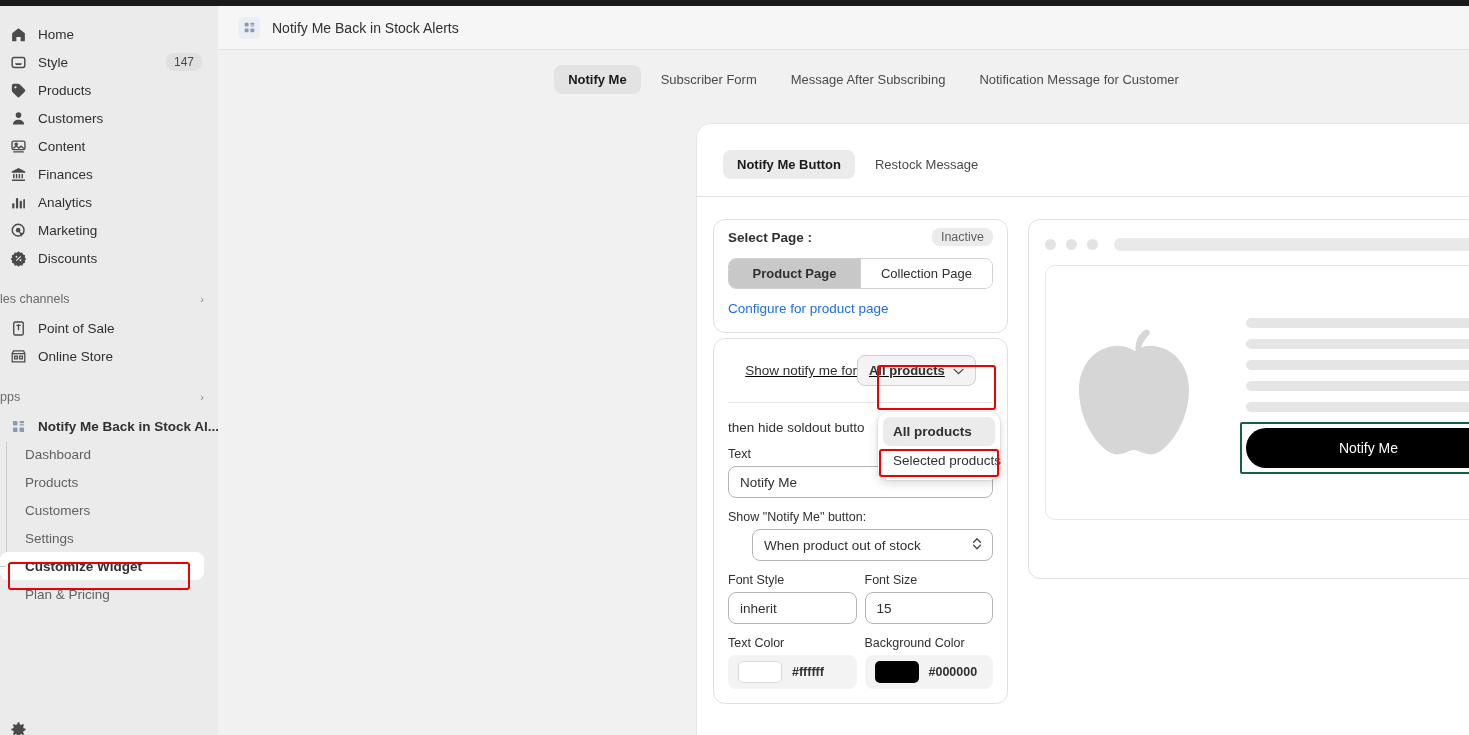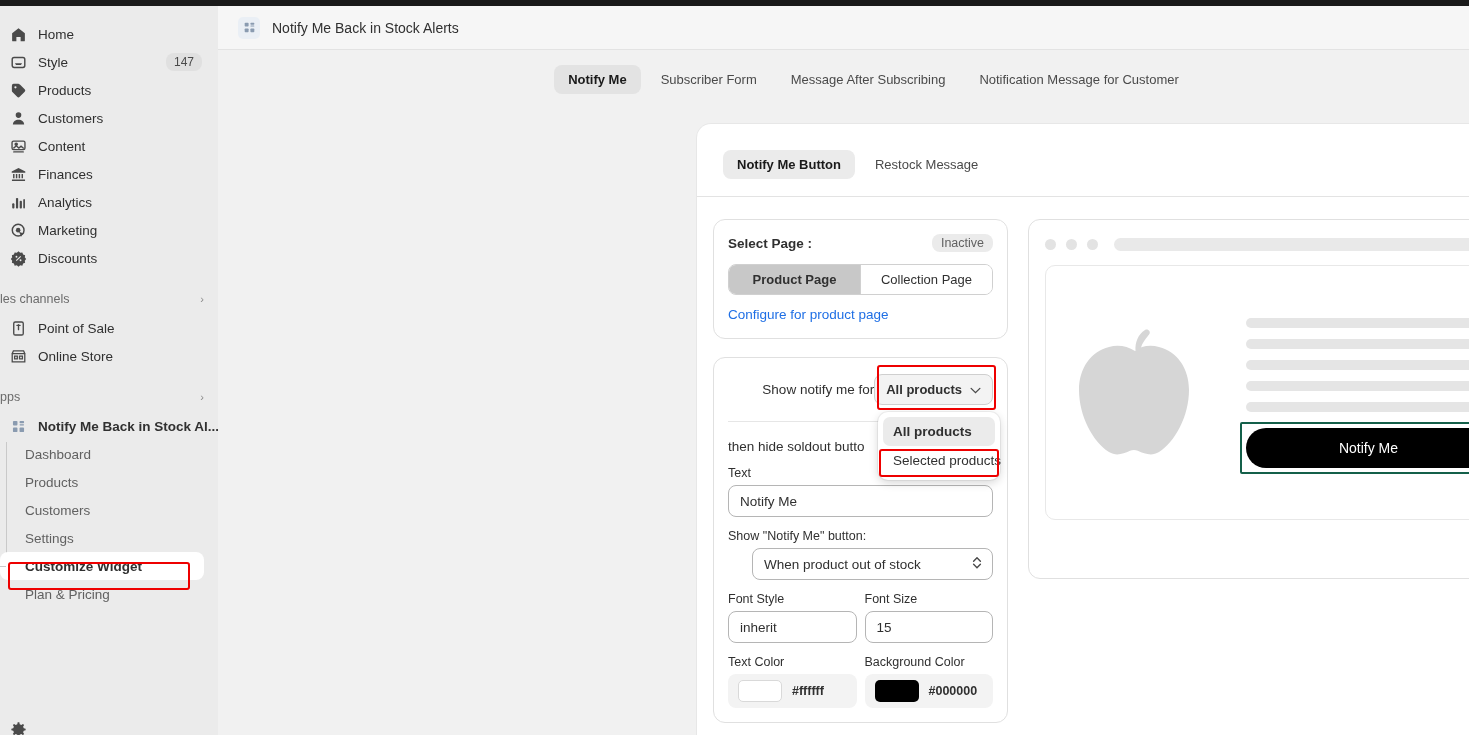--- a/index.html
+++ b/index.html
@@ -143,22 +143,22 @@
   }
   .subtab.active { background: #ebebeb; color: #1a1a1a; font-weight: 600; }
   .card-divider { height: 1px; background: #e3e3e3; margin: 17px 0 0 0; }
 
   .card-body { display: flex; padding: 22px 0 0 16px; gap: 20px; }
 
   
   .settings-col { width: 295px; flex: 0 0 295px; }
   .panel {
     border: 1px solid #e0e0e0; border-radius: 12px;
-    background: #fff; padding: 14px 14px 16px 14px;
-    margin-bottom: 18px;
+    background: #fff; padding: 8px 14px 16px 14px;
+    margin-bottom: 5px;
   }
   .panel-head { display: flex; align-items: center; }
   .panel-title { font-size: 13.5px; font-weight: 700; color: #303030; }
   .inactive-badge {
     margin-left: auto; background: #ebebeb; color: #616161;
     font-size: 12.5px; border-radius: 8px; padding: 2px 9px;
   }
   .segmented {
     display: flex; margin-top: 12px;
     border: 1px solid #d0d0d0; border-radius: 8px; overflow: hidden;
@@ -175,22 +175,23 @@
     color: #1f6fe5; font-size: 13.5px; cursor: pointer; text-decoration: none;
   }
 
   
   .panel2 {
     border: 1px solid #e0e0e0; border-radius: 12px;
     background: #fff; padding: 0 14px 14px 14px;
     position: relative;
   }
   .row-inline {
-    display: flex; align-items: center; justify-content: flex-end;
+    display: flex; align-items: center; justify-content: center;
     padding: 16px 0 16px 0;
+    text-decoration: underline;
   }
   .row-label { font-size: 13.5px; color: #303030; }
   .select-btn {
     display: inline-flex; align-items: center; gap: 8px;
     background: #f3f3f3; border: 1px solid #cfcfcf; border-radius: 8px;
     font-size: 13px; font-weight: 700; color: #303030;
     padding: 7px 11px; cursor: pointer; white-space: nowrap;
   }
   .select-btn .chev { font-size: 11px; font-weight: 400; color: #4a4a4a; }
   .hr { height: 1px; background: #e6e6e6; }

